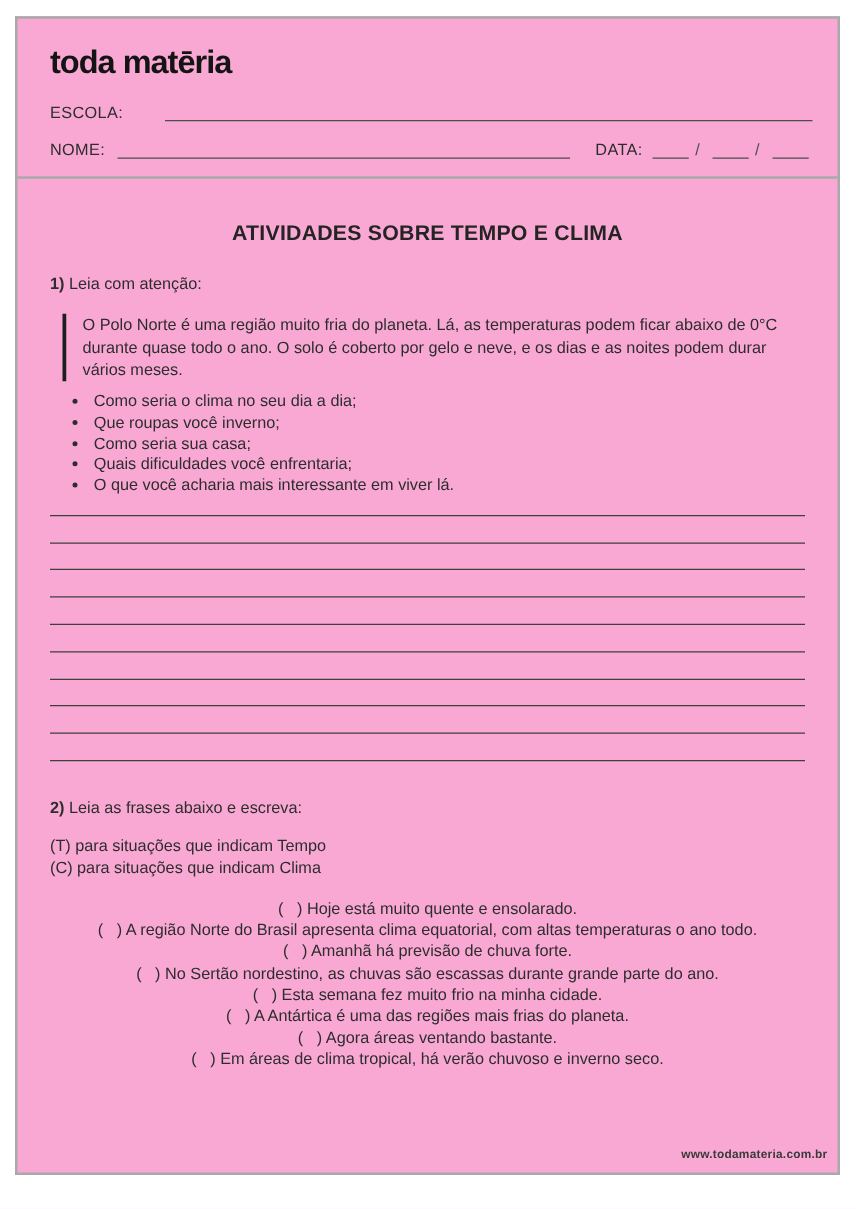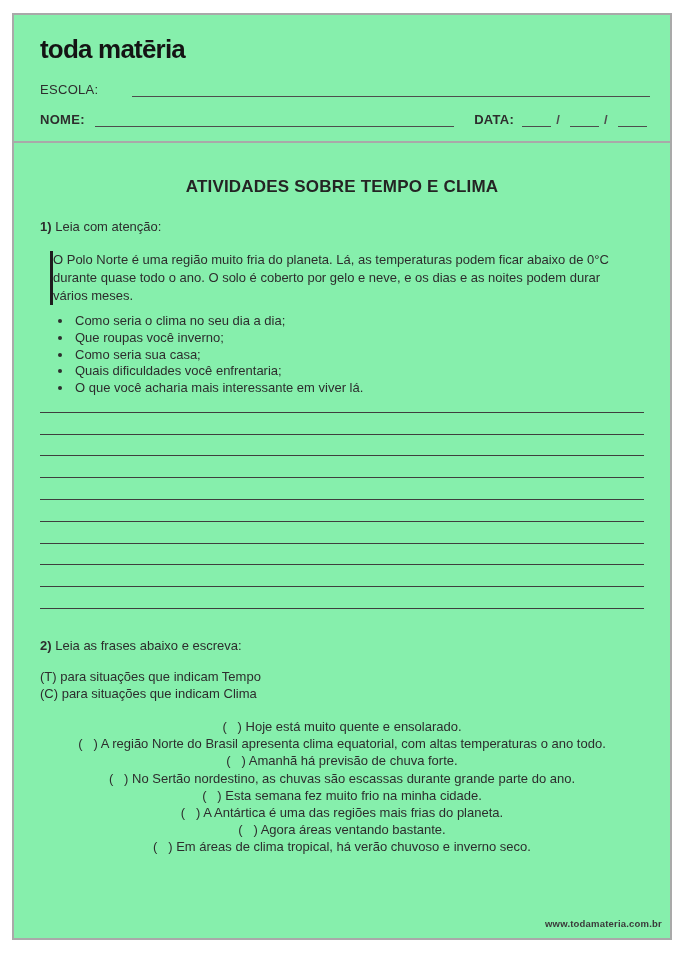--- a/index.html
+++ b/index.html
@@ -8,21 +8,21 @@
     background: #ffffff;
     font-family: "Liberation Sans", sans-serif;
     color: #2d2d2d;
     position: relative;
   }
   .page {
     position: absolute;
     left: 12px; top: 13px;
     width: 660px; height: 927px;
     border: 2px solid #a9a9a9;
-    background: #86efac;
+    background: #f9a8d4;
     display: flex;
     flex-direction: column;
   }
   
   .header {
     height: 128px;
     border-bottom: 2px solid #a9a9a9;
     padding: 19px 20px 0 26px;
     flex: 0 0 auto;
   }
@@ -33,21 +33,21 @@
     color: #141414;
   }
   .field-row {
     display: flex;
     align-items: flex-end;
     font-size: 13px;
     letter-spacing: 0.3px;
     color: #2d2d2d;
   }
   .row-school { margin-top: 17px; gap: 24px; }
-  .row-name   { margin-top: 15px; font-weight: bold; }
+  .row-name   { margin-top: 15px; }
   .fill-line {
     flex: 1 1 auto;
     border-bottom: 1.3px solid #4d4d4d;
     height: 14px;
     margin-left: 10px;
   }
   .name-line { flex: 1 1 auto; }
   .date-label { margin-left: 20px; white-space: nowrap; }
   .date-seg {
     flex: 0 0 auto;
@@ -72,20 +72,21 @@
     font-size: 17px;
     font-weight: bold;
     letter-spacing: 0.2px;
     color: #242424;
   }
   .q-prompt { margin-top: 22px; }
   .qnum { font-weight: bold; }
   .quote {
     margin: 15px 0 0 10px;
     border-left: 3.5px solid #1e1e1e;
+    padding-left: 13px;
     max-width: 575px;
     line-height: 18px;
   }
   .instructions { margin-top: 14px; max-width: 600px; }
   .bullet-list {
     margin: 8px 0 0 0;
     padding-left: 33px;
     line-height: 16.8px;
   }
   .bullet-list li { padding-left: 2px; }

